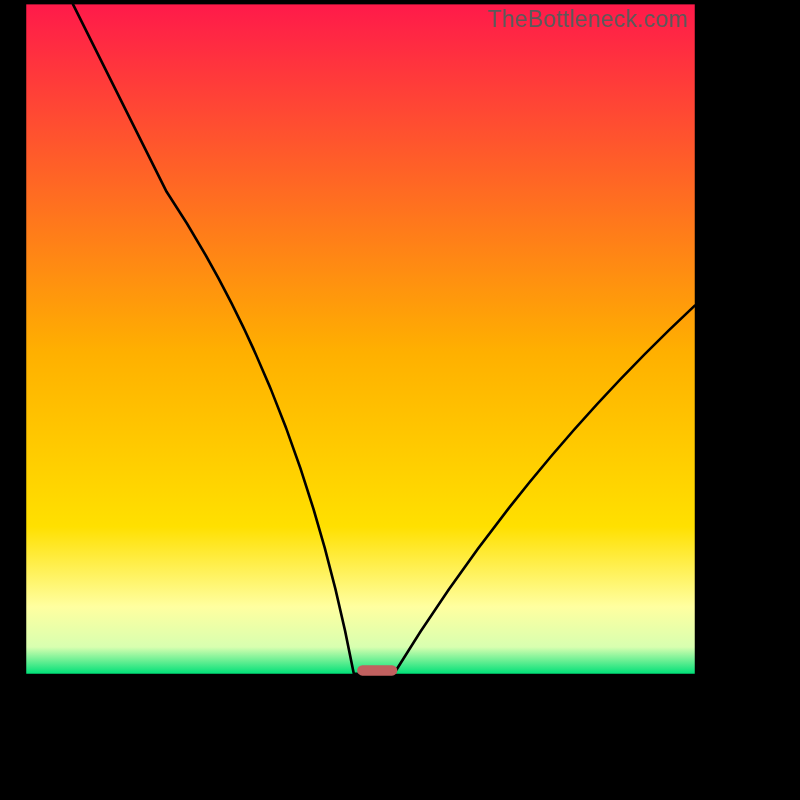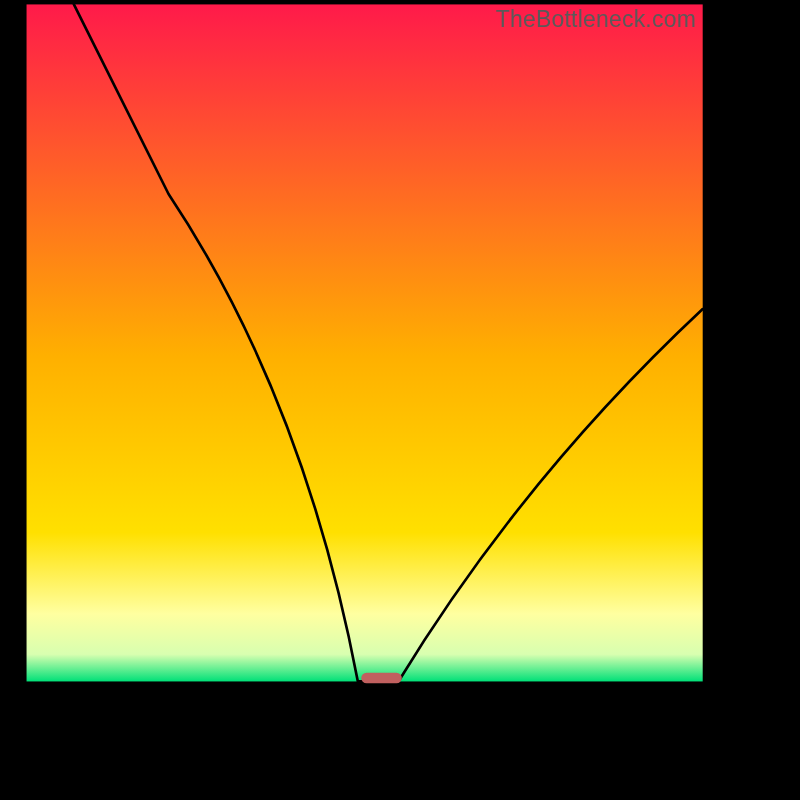--- a/index.html
+++ b/index.html
@@ -9,21 +9,20 @@
     height: 800px;
     overflow: hidden;
     background: #000;
     font-family: Arial, Helvetica, sans-serif;
   }
   .frame {
     position: relative;
     width: 700px;
     height: 800px;
     background: #000;
-    padding-left: 8px;
   }
   .plot {
     position: absolute;
     inset: 0;
   }
   .watermark {
     position: absolute;
     top: 6px;
     right: 12px;
     color: #5a5a5a;

